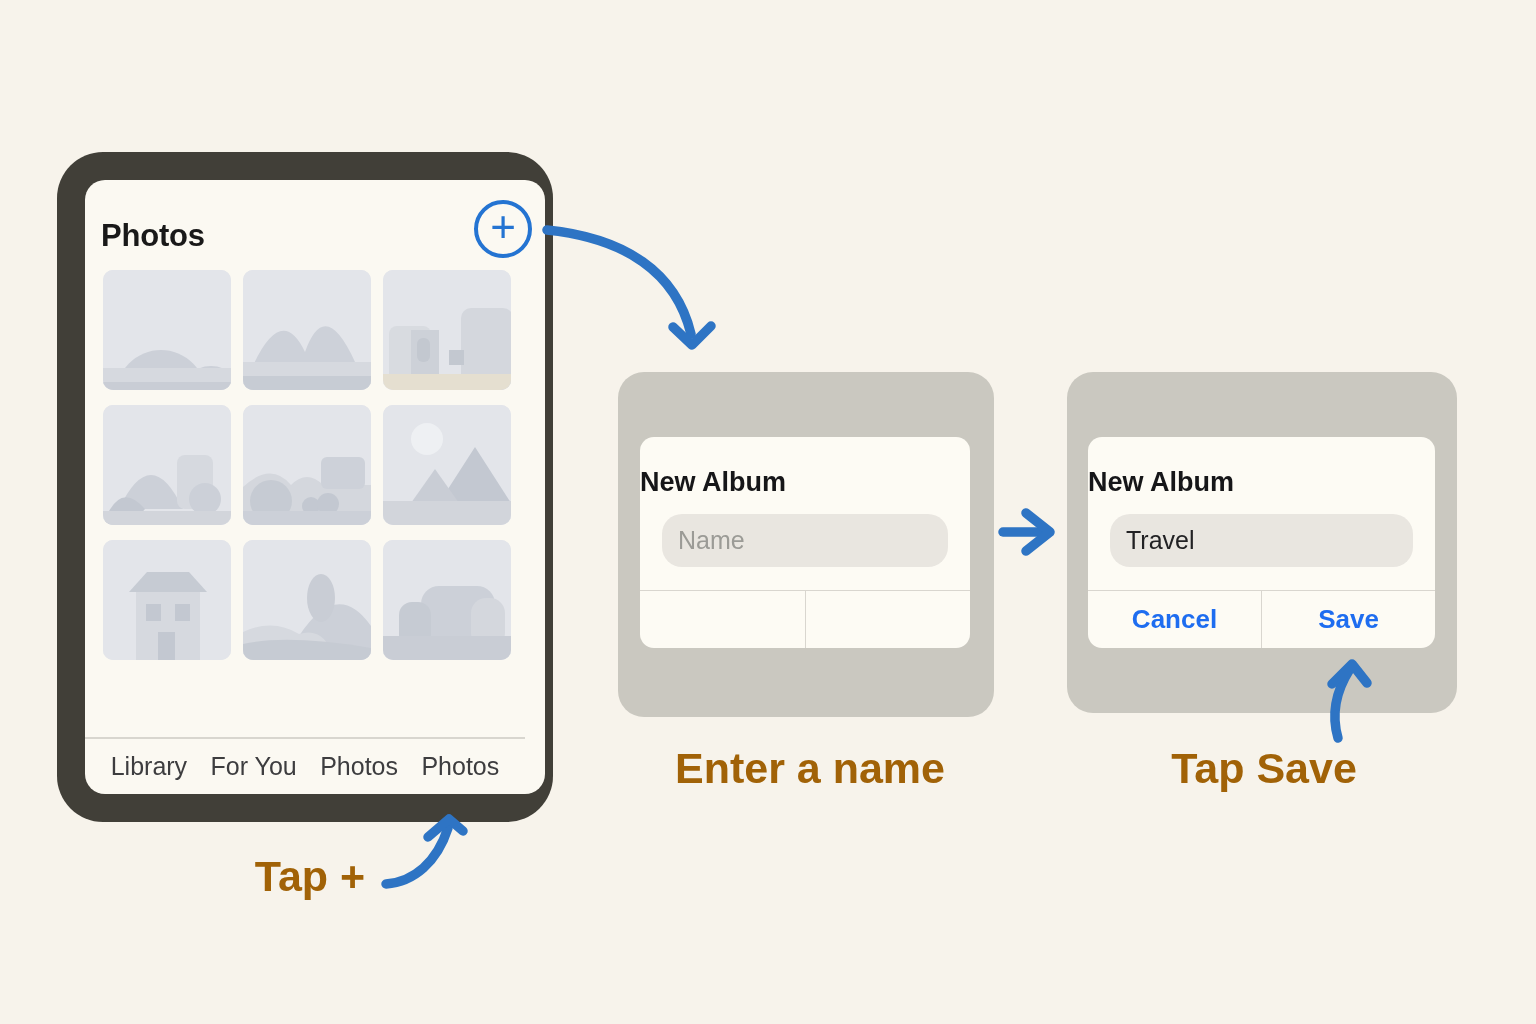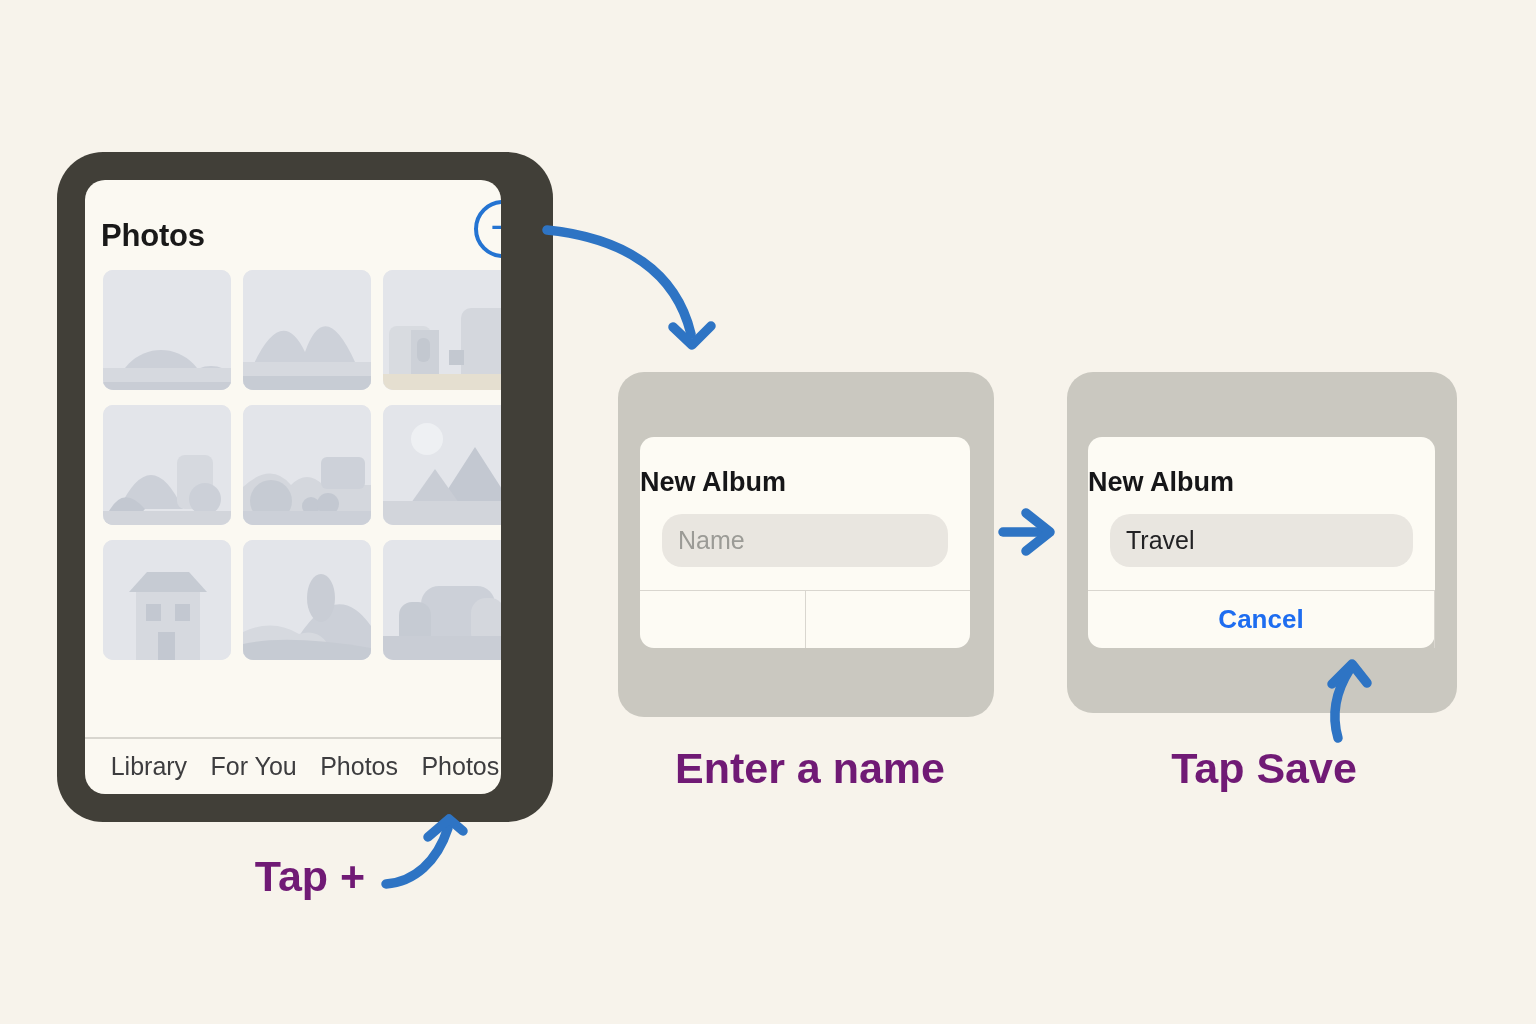--- a/index.html
+++ b/index.html
@@ -13,21 +13,21 @@
 
   
   .device {
     position: absolute; left: 57px; top: 152px;
     width: 496px; height: 670px;
     background: #413f38;
     border-radius: 46px;
   }
   .screen {
     position: absolute; left: 28px; top: 28px;
-    width: 416px; height: 614px;
+    width: 460px; height: 614px;
     background: #fbf9f2;
     border-radius: 20px;
     overflow: hidden;
   }
   .app-title {
     position: absolute; left: 16px; top: 38px;
     font-size: 31px; font-weight: 700; color: #191919;
     letter-spacing: -0.2px;
   }
   .plus-btn {
@@ -115,21 +115,21 @@
     font-family: "Liberation Sans", sans-serif;
     font-size: 26px; font-weight: 600; color: #1e6df0;
     cursor: pointer;
   }
   .dialog-btn.left { border-right: 1.5px solid #d9d6cf; }
 
   
   .annotation {
     position: absolute;
     transform: translate(-50%, -50%);
-    font-size: 43px; font-weight: 600; color: #701a75;
+    font-size: 43px; font-weight: 600; color: #a16207;
     white-space: nowrap;
   }
   .anno-tap-plus   { left: 310px;  top: 876px; }
   .anno-enter-name { left: 810px;  top: 768px; }
   .anno-tap-save   { left: 1264px; top: 768px; }
 
   .arrows-overlay {
     position: absolute; left: 0; top: 0;
     width: 1536px; height: 1024px;
     pointer-events: none;
@@ -260,20 +260,21 @@
     </div>
   </div>
 </div>
 
 <div class="card card-step2">
   <div class="dialog dialog-step2">
     <div class="dialog-title">New Album</div>
     <input class="dialog-input" type="text" readonly="" value="Travel" style="">
     <div class="dialog-buttons">
       <button class="dialog-btn left">Cancel</button>
+      <button class="dialog-btn">Save</button>
     </div>
   </div>
 </div>
 
 <div class="annotation anno-tap-plus">Tap +</div>
 <div class="annotation anno-enter-name">Enter a name</div>
 <div class="annotation anno-tap-save">Tap Save</div>
 
 <svg class="arrows-overlay" viewBox="0 0 1536 1024">
   <g stroke="#2e74c4" stroke-width="9.5" fill="none" stroke-linecap="round" stroke-linejoin="round">

